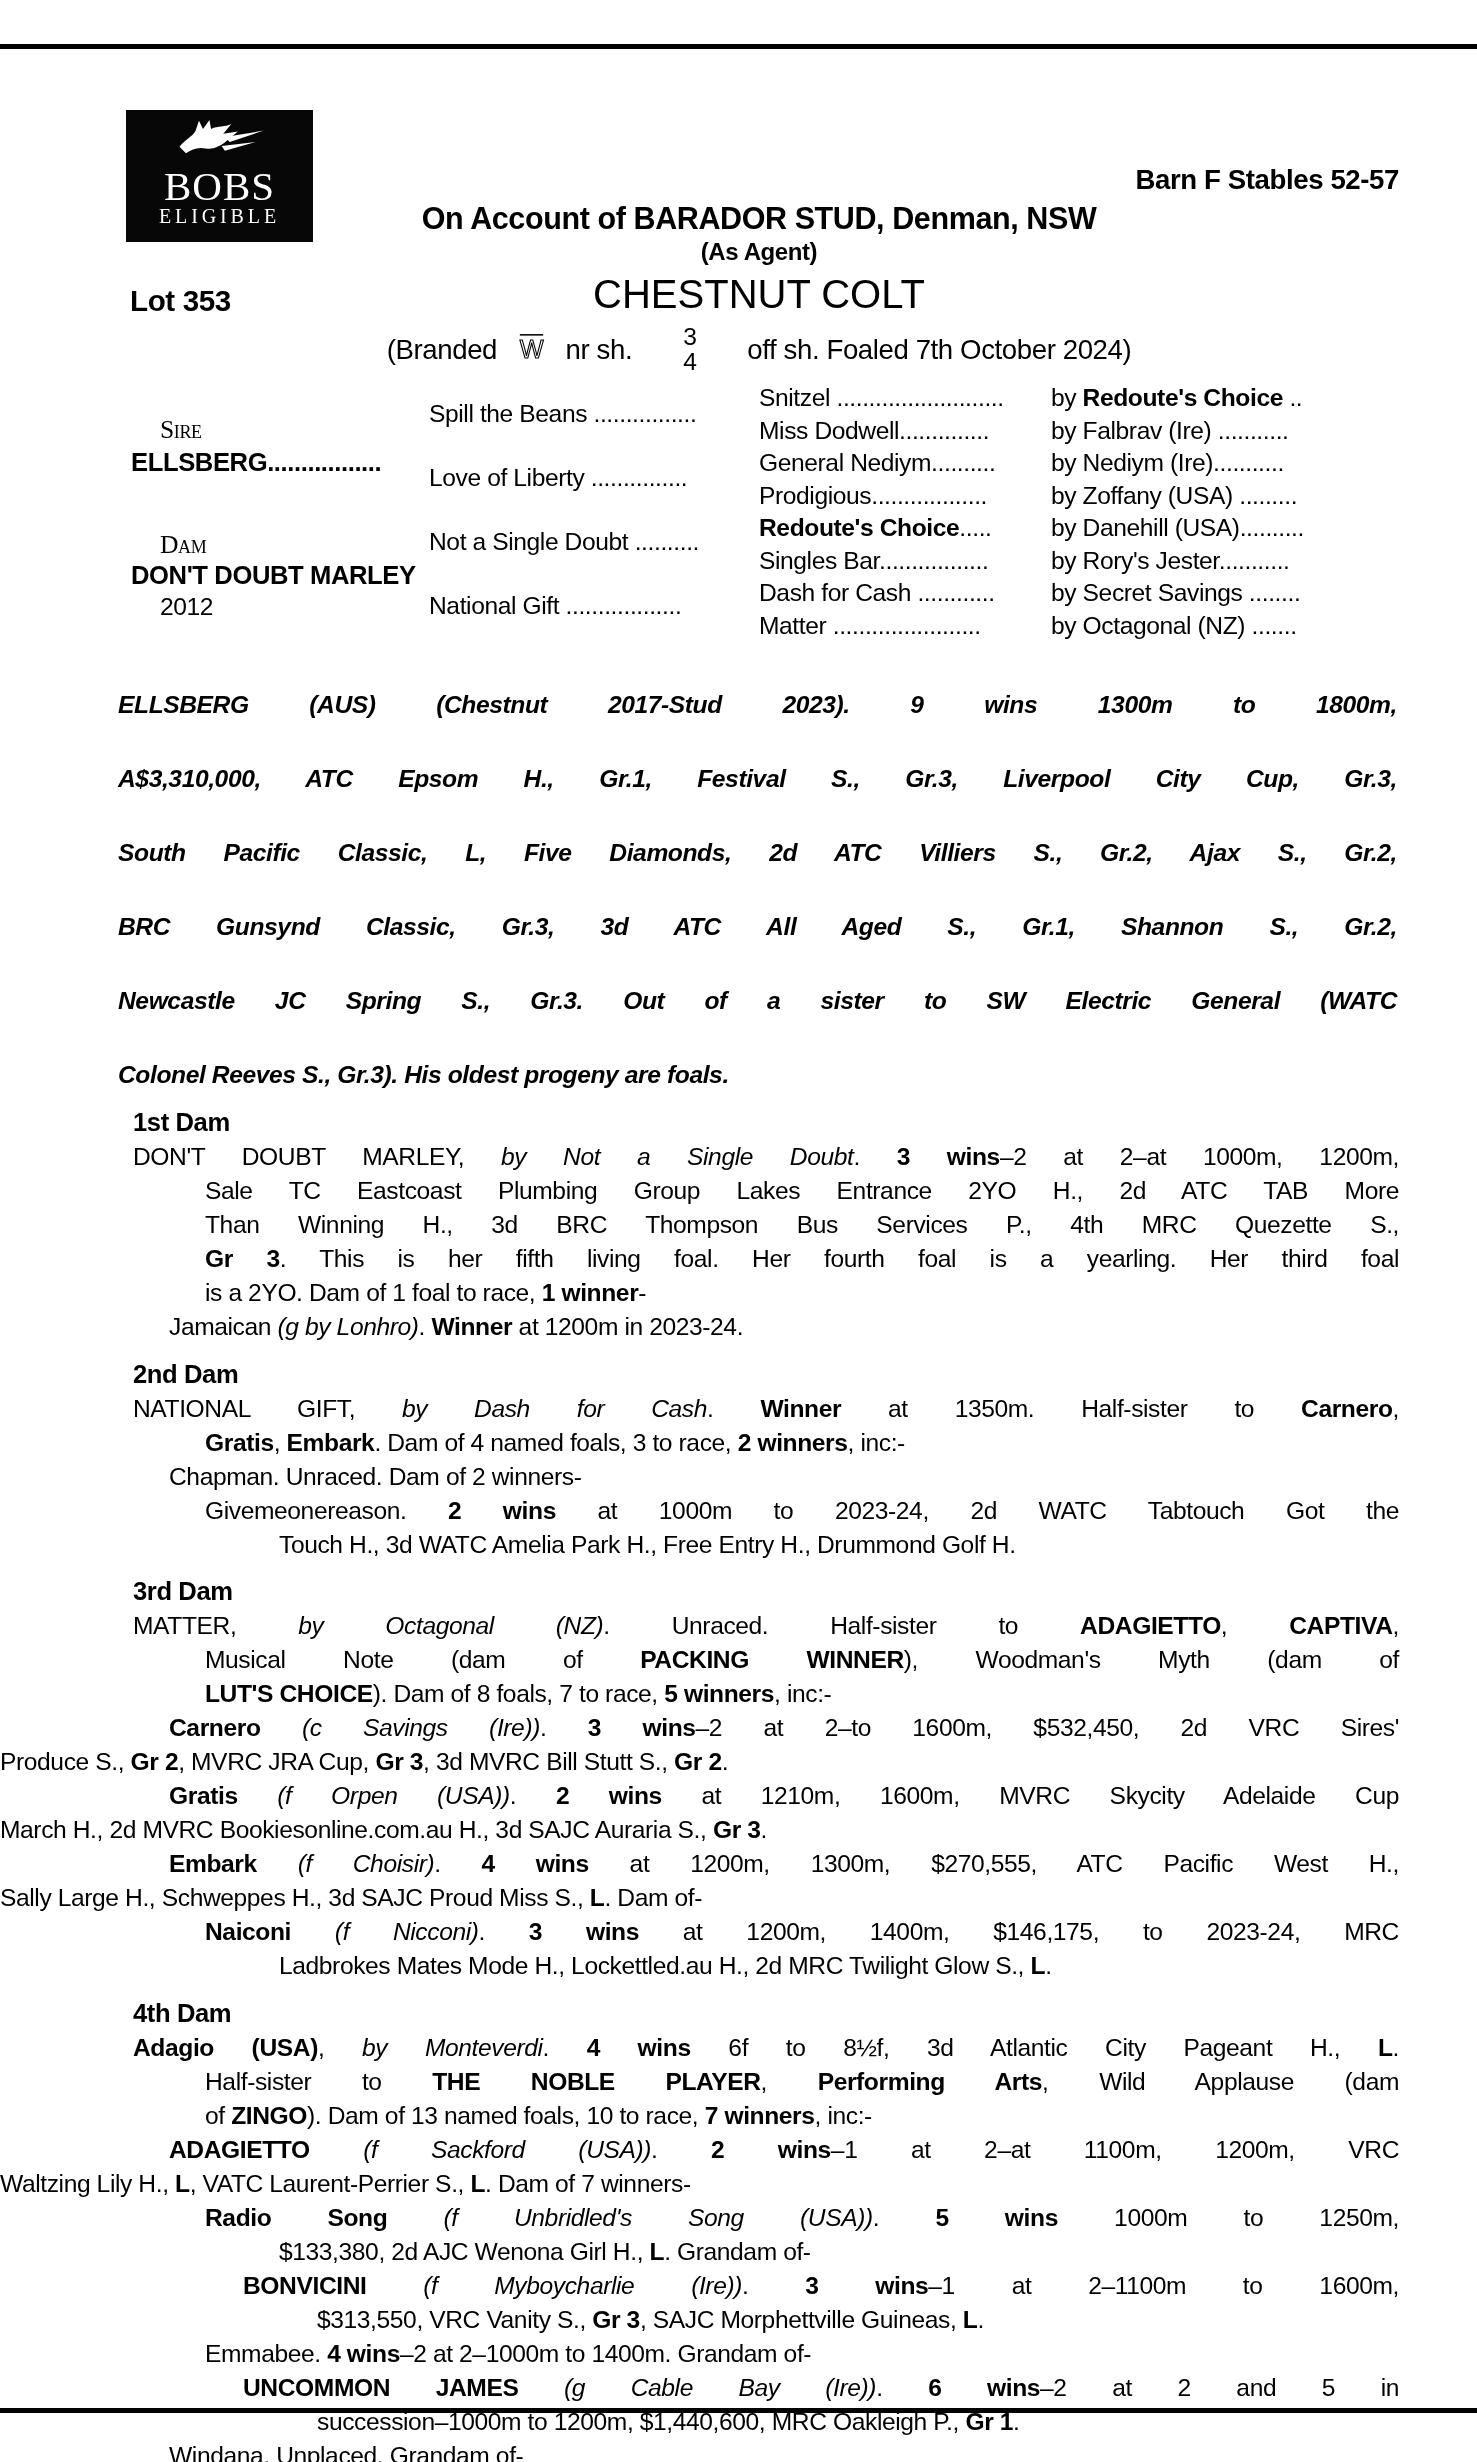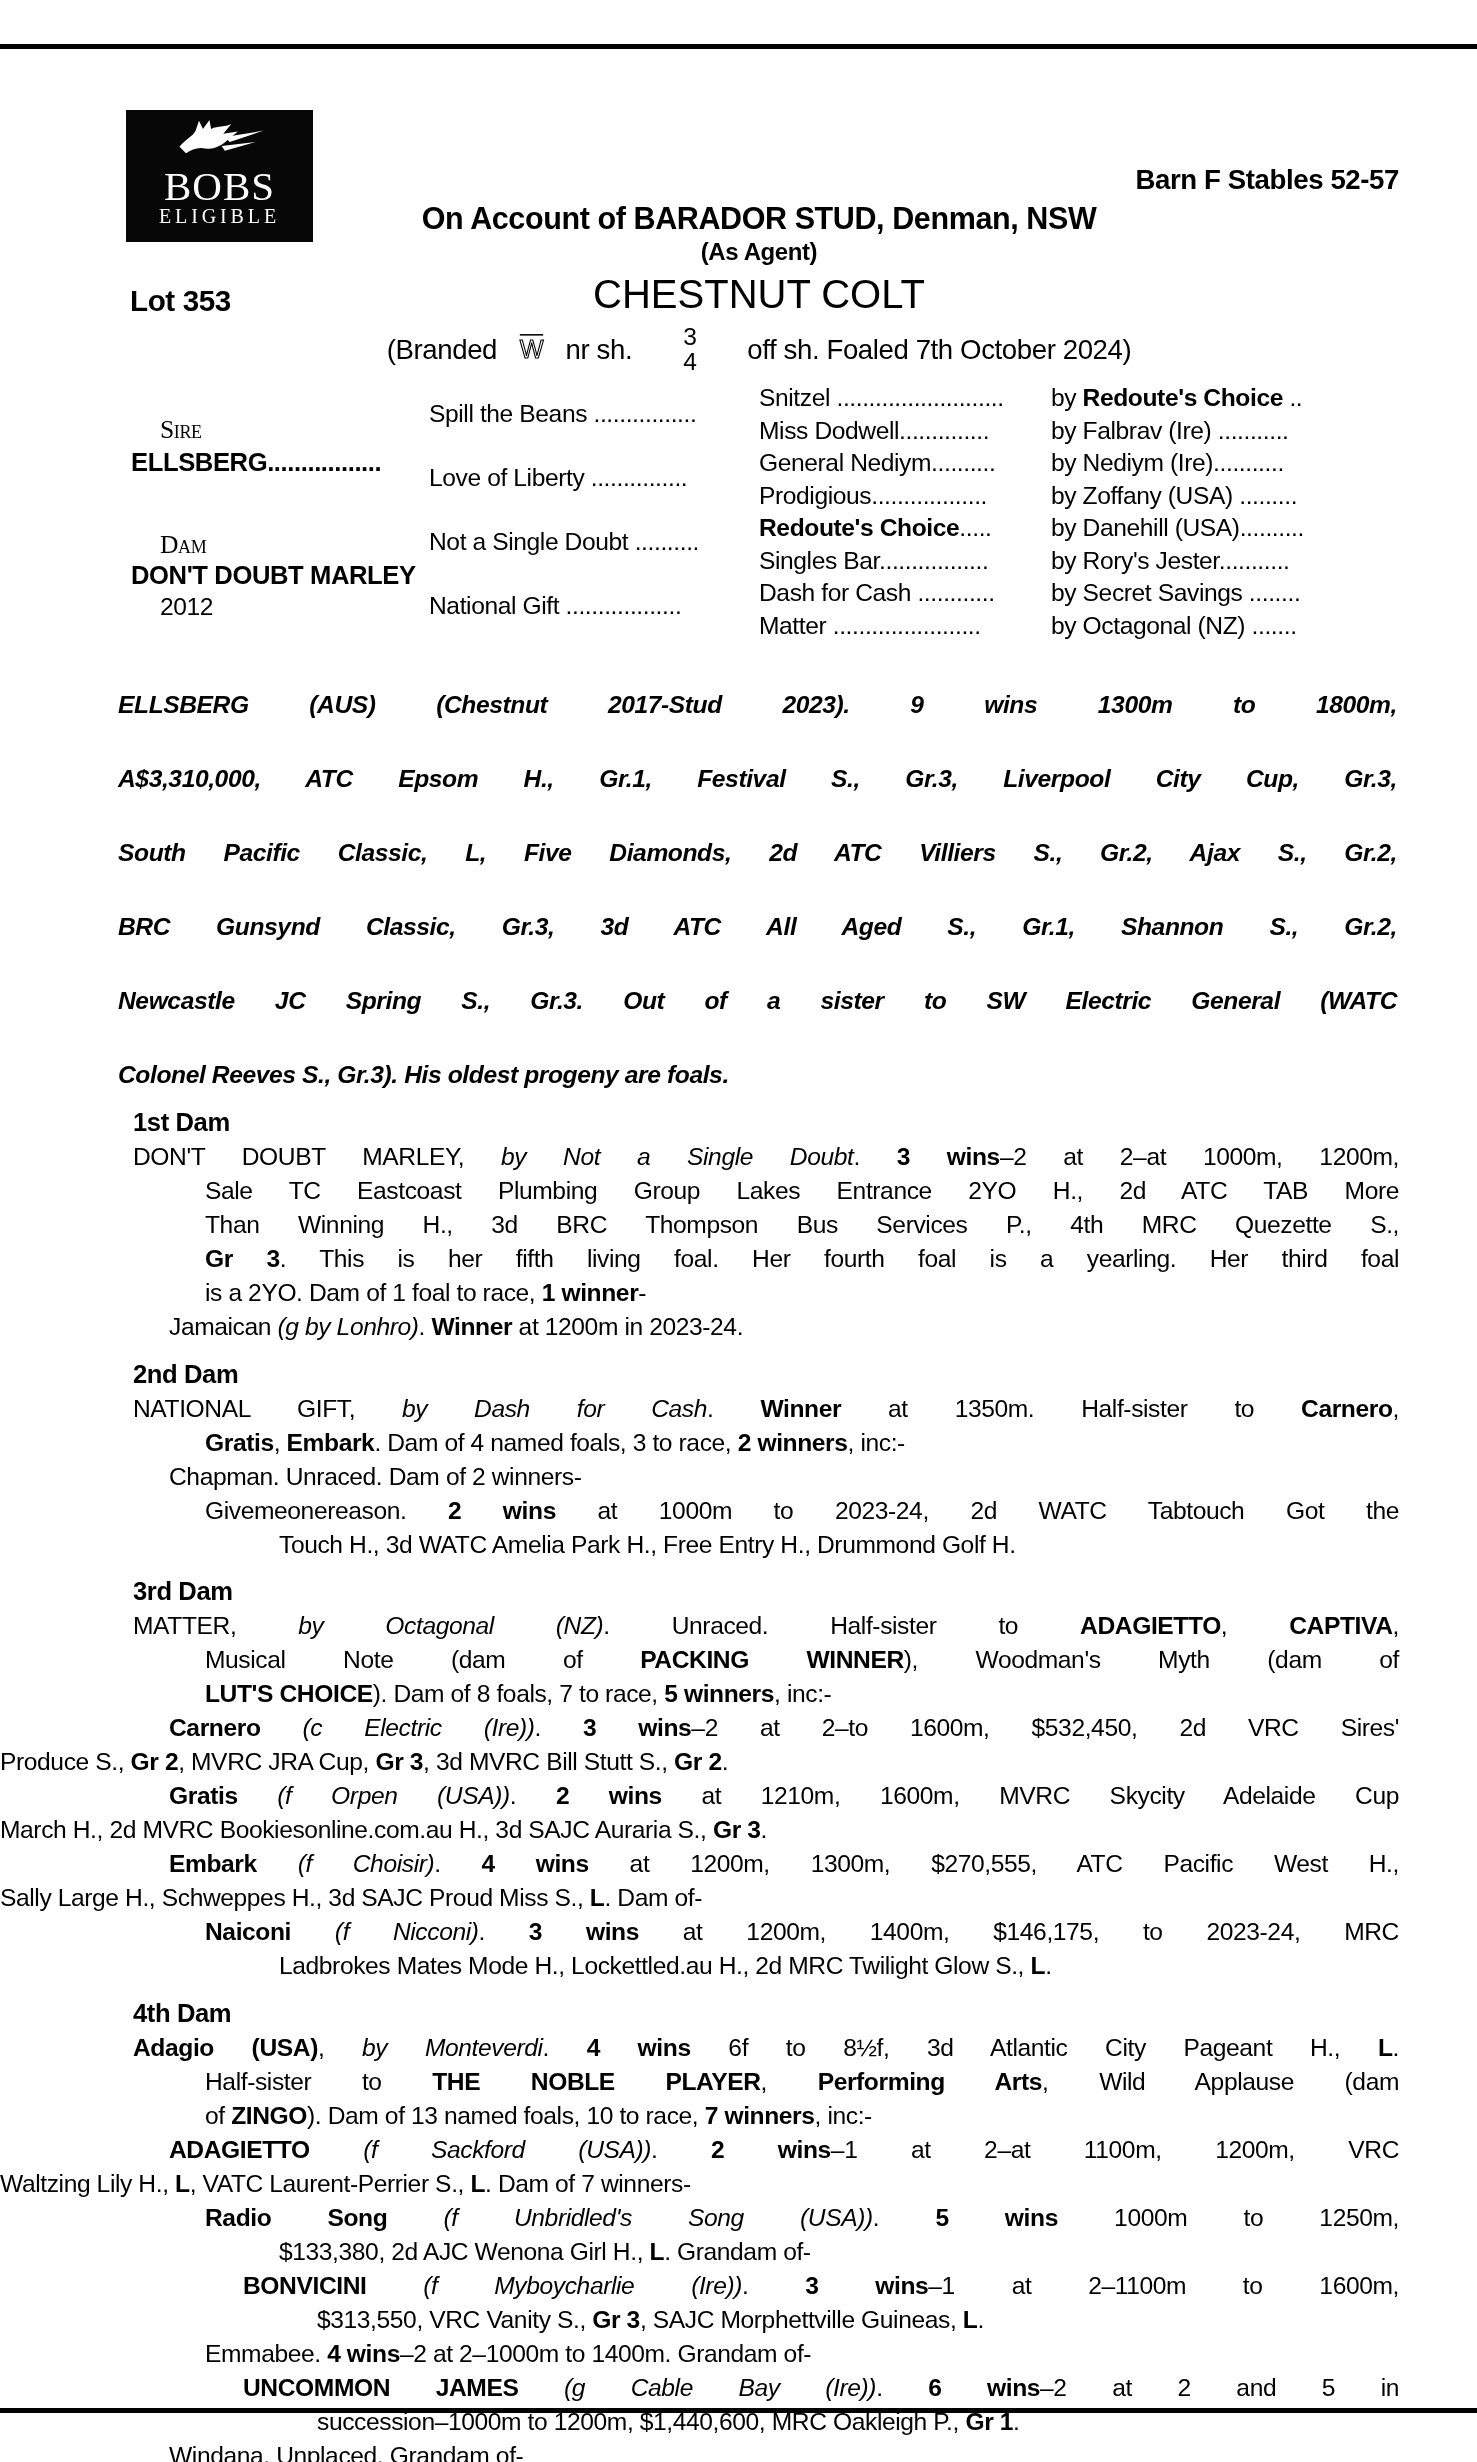--- a/index.html
+++ b/index.html
@@ -140,21 +140,21 @@
       <div class="dam-heading">2nd Dam</div>
       <div class="tl lv0 fst just"><span>NATIONAL GIFT, </span><span class="i">by Dash for Cash</span><span>. </span><span class="b">Winner</span><span> at 1350m. Half-sister to </span><span class="b">Carnero</span><span>,</span></div>
       <div class="tl lv0 wrp"><span class="b">Gratis</span><span>, </span><span class="b">Embark</span><span>. Dam of 4 named foals, 3 to race, </span><span class="b">2 winners</span><span>, inc:-</span></div>
       <div class="tl lv1 fst"><span>Chapman. Unraced. Dam of 2 winners-</span></div>
       <div class="tl lv2 fst just"><span>Givemeonereason. </span><span class="b">2 wins</span><span> at 1000m to 2023-24, 2d WATC Tabtouch Got the</span></div>
       <div class="tl lv2 wrp"><span>Touch H., 3d WATC Amelia Park H., Free Entry H., Drummond Golf H.</span></div>
       <div class="dam-heading">3rd Dam</div>
       <div class="tl lv0 fst just"><span>MATTER, </span><span class="i">by Octagonal (NZ)</span><span>. Unraced. Half-sister to </span><span class="b">ADAGIETTO</span><span>, </span><span class="b">CAPTIVA</span><span>,</span></div>
       <div class="tl lv0 wrp just"><span>Musical Note (dam of </span><span class="b">PACKING WINNER</span><span>), Woodman's Myth (dam of</span></div>
       <div class="tl lv0 wrp"><span class="b">LUT'S CHOICE</span><span>). Dam of 8 foals, 7 to race, </span><span class="b">5 winners</span><span>, inc:-</span></div>
-      <div class="tl lv1 fst just"><span class="b">Carnero</span><span> </span><span class="i">(c Electric (Ire))</span><span>. </span><span class="b">3 wins</span><span>–2 at 2–to 1600m, $532,450, 2d VRC Sires'</span></div>
+      <div class="tl lv1 fst just"><span class="b">Carnero</span><span> </span><span class="i">(c Savings (Ire))</span><span>. </span><span class="b">3 wins</span><span>–2 at 2–to 1600m, $532,450, 2d VRC Sires'</span></div>
       <div class="tl lv1 wrp"><span>Produce S., </span><span class="b">Gr 2</span><span>, MVRC JRA Cup, </span><span class="b">Gr 3</span><span>, 3d MVRC Bill Stutt S., </span><span class="b">Gr 2</span><span>.</span></div>
       <div class="tl lv1 fst just"><span class="b">Gratis</span><span> </span><span class="i">(f Orpen (USA))</span><span>. </span><span class="b">2 wins</span><span> at 1210m, 1600m, MVRC Skycity Adelaide Cup</span></div>
       <div class="tl lv1 wrp"><span>March H., 2d MVRC Bookiesonline.com.au H., 3d SAJC Auraria S., </span><span class="b">Gr 3</span><span>.</span></div>
       <div class="tl lv1 fst just"><span class="b">Embark</span><span> </span><span class="i">(f Choisir)</span><span>. </span><span class="b">4 wins</span><span> at 1200m, 1300m, $270,555, ATC Pacific West H.,</span></div>
       <div class="tl lv1 wrp"><span>Sally Large H., Schweppes H., 3d SAJC Proud Miss S., </span><span class="b">L</span><span>. Dam of-</span></div>
       <div class="tl lv2 fst just"><span class="b">Naiconi</span><span> </span><span class="i">(f Nicconi)</span><span>. </span><span class="b">3 wins</span><span> at 1200m, 1400m, $146,175, to 2023-24, MRC</span></div>
       <div class="tl lv2 wrp"><span>Ladbrokes Mates Mode H., Lockettled.au H., 2d MRC Twilight Glow S., </span><span class="b">L</span><span>.</span></div>
       <div class="dam-heading">4th Dam</div>
       <div class="tl lv0 fst just"><span class="b">Adagio (USA)</span><span>, </span><span class="i">by Monteverdi</span><span>. </span><span class="b">4 wins</span><span> 6f to 8½f, 3d Atlantic City Pageant H., </span><span class="b">L</span><span>.</span></div>
       <div class="tl lv0 wrp just"><span>Half-sister to </span><span class="b">THE NOBLE PLAYER</span><span>, </span><span class="b">Performing Arts</span><span>, Wild Applause (dam</span></div>

